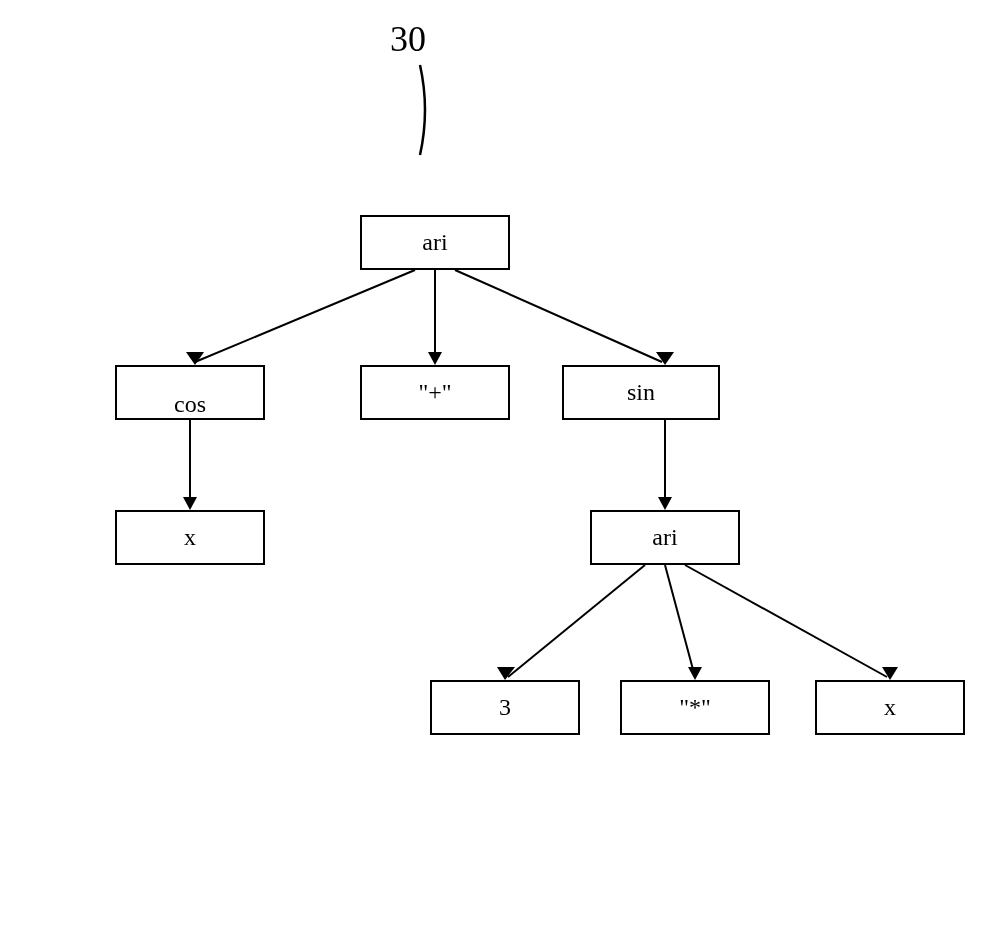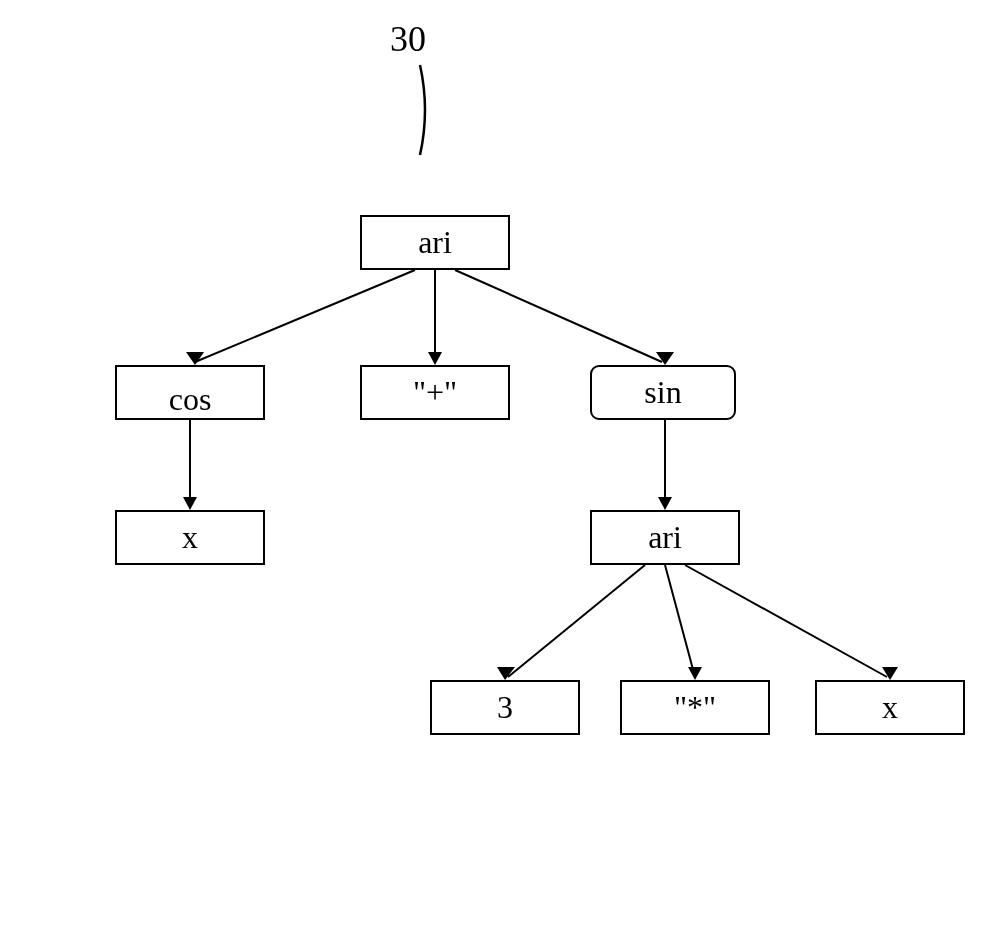--- a/index.html
+++ b/index.html
@@ -25,21 +25,21 @@
       color: #000;
     }
     
     .node {
       position: absolute;
       border: 2px solid #000;
       background: #fff;
       display: flex;
       align-items: center;
       justify-content: center;
-      font-size: 32px;
+      font-size: 24px;
       color: #000;
     }
     
     .svg-overlay {
       position: absolute;
       top: 0;
       left: 0;
       width: 1000px;
       height: 939px;
       pointer-events: none;
@@ -86,21 +86,21 @@
   </div>
 
   <div class="node" style="left:115px; top:365px; width:150px; height:55px;align-items:flex-end;">
     <span>cos</span>
   </div>
 
   <div class="node" style="left:360px; top:365px; width:150px; height:55px;">
     <span>"+"</span>
   </div>
 
-  <div class="node" style="left:590px; top:365px; width:146px; height:55px;border-radius:9px;">
+  <div class="node" style="left:562px; top:365px; width:158px; height:55px;">
     <span>sin</span>
   </div>
 
   <div class="node" style="left:115px; top:510px; width:150px; height:55px;">
     <span>x</span>
   </div>
 
   <div class="node" style="left:590px; top:510px; width:150px; height:55px;">
     <span>ari</span>
   </div>

